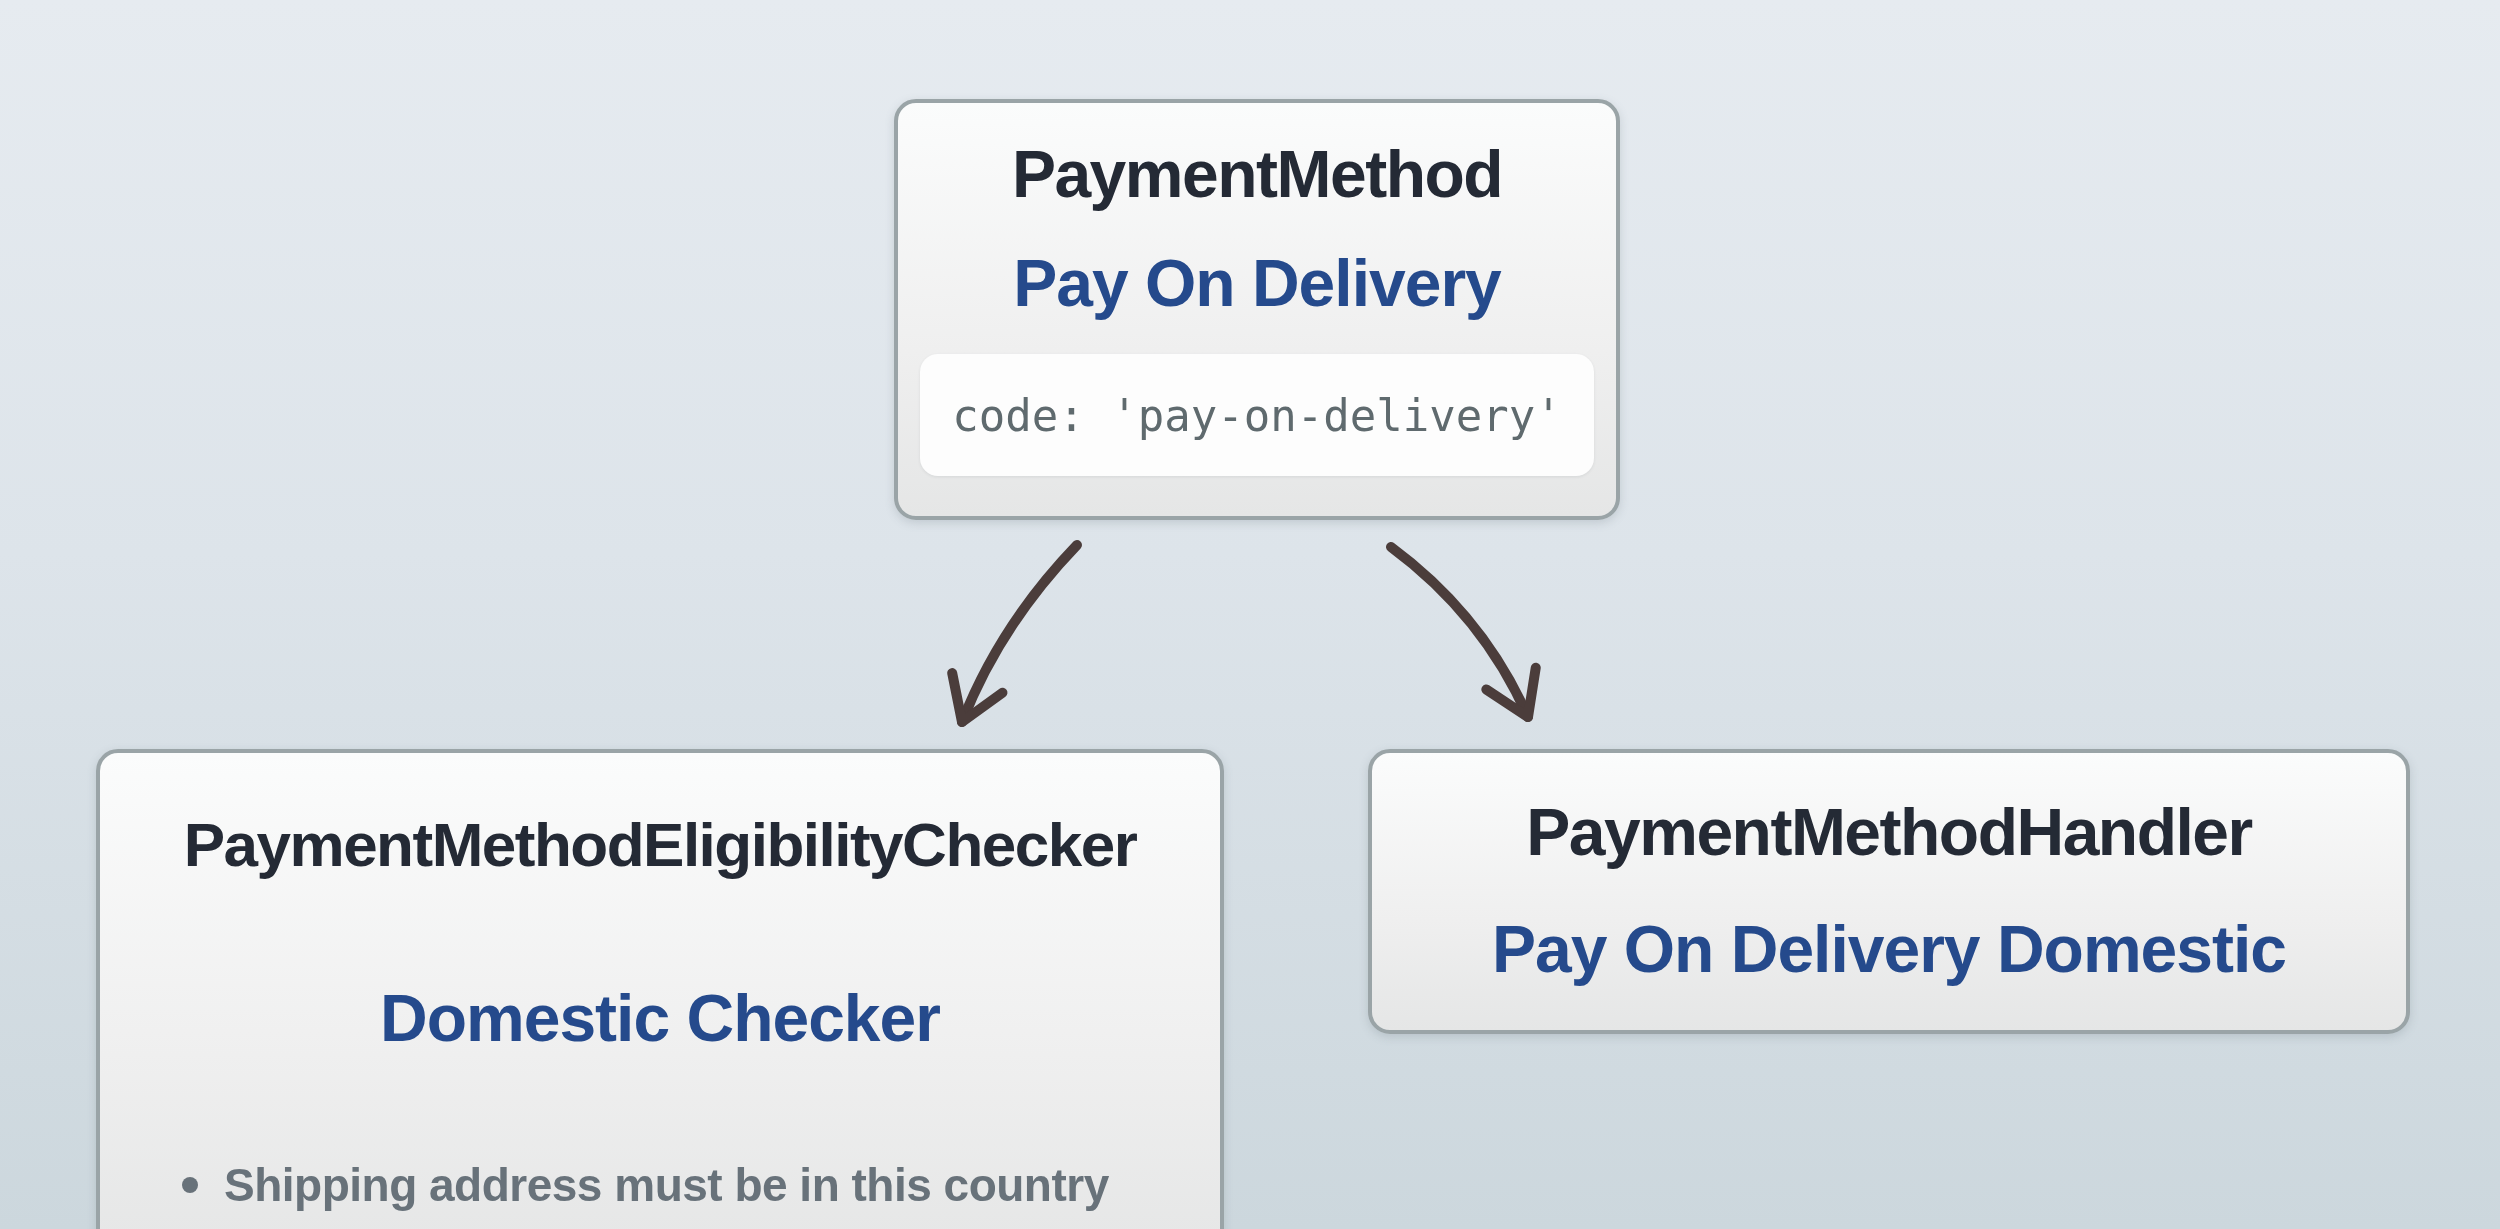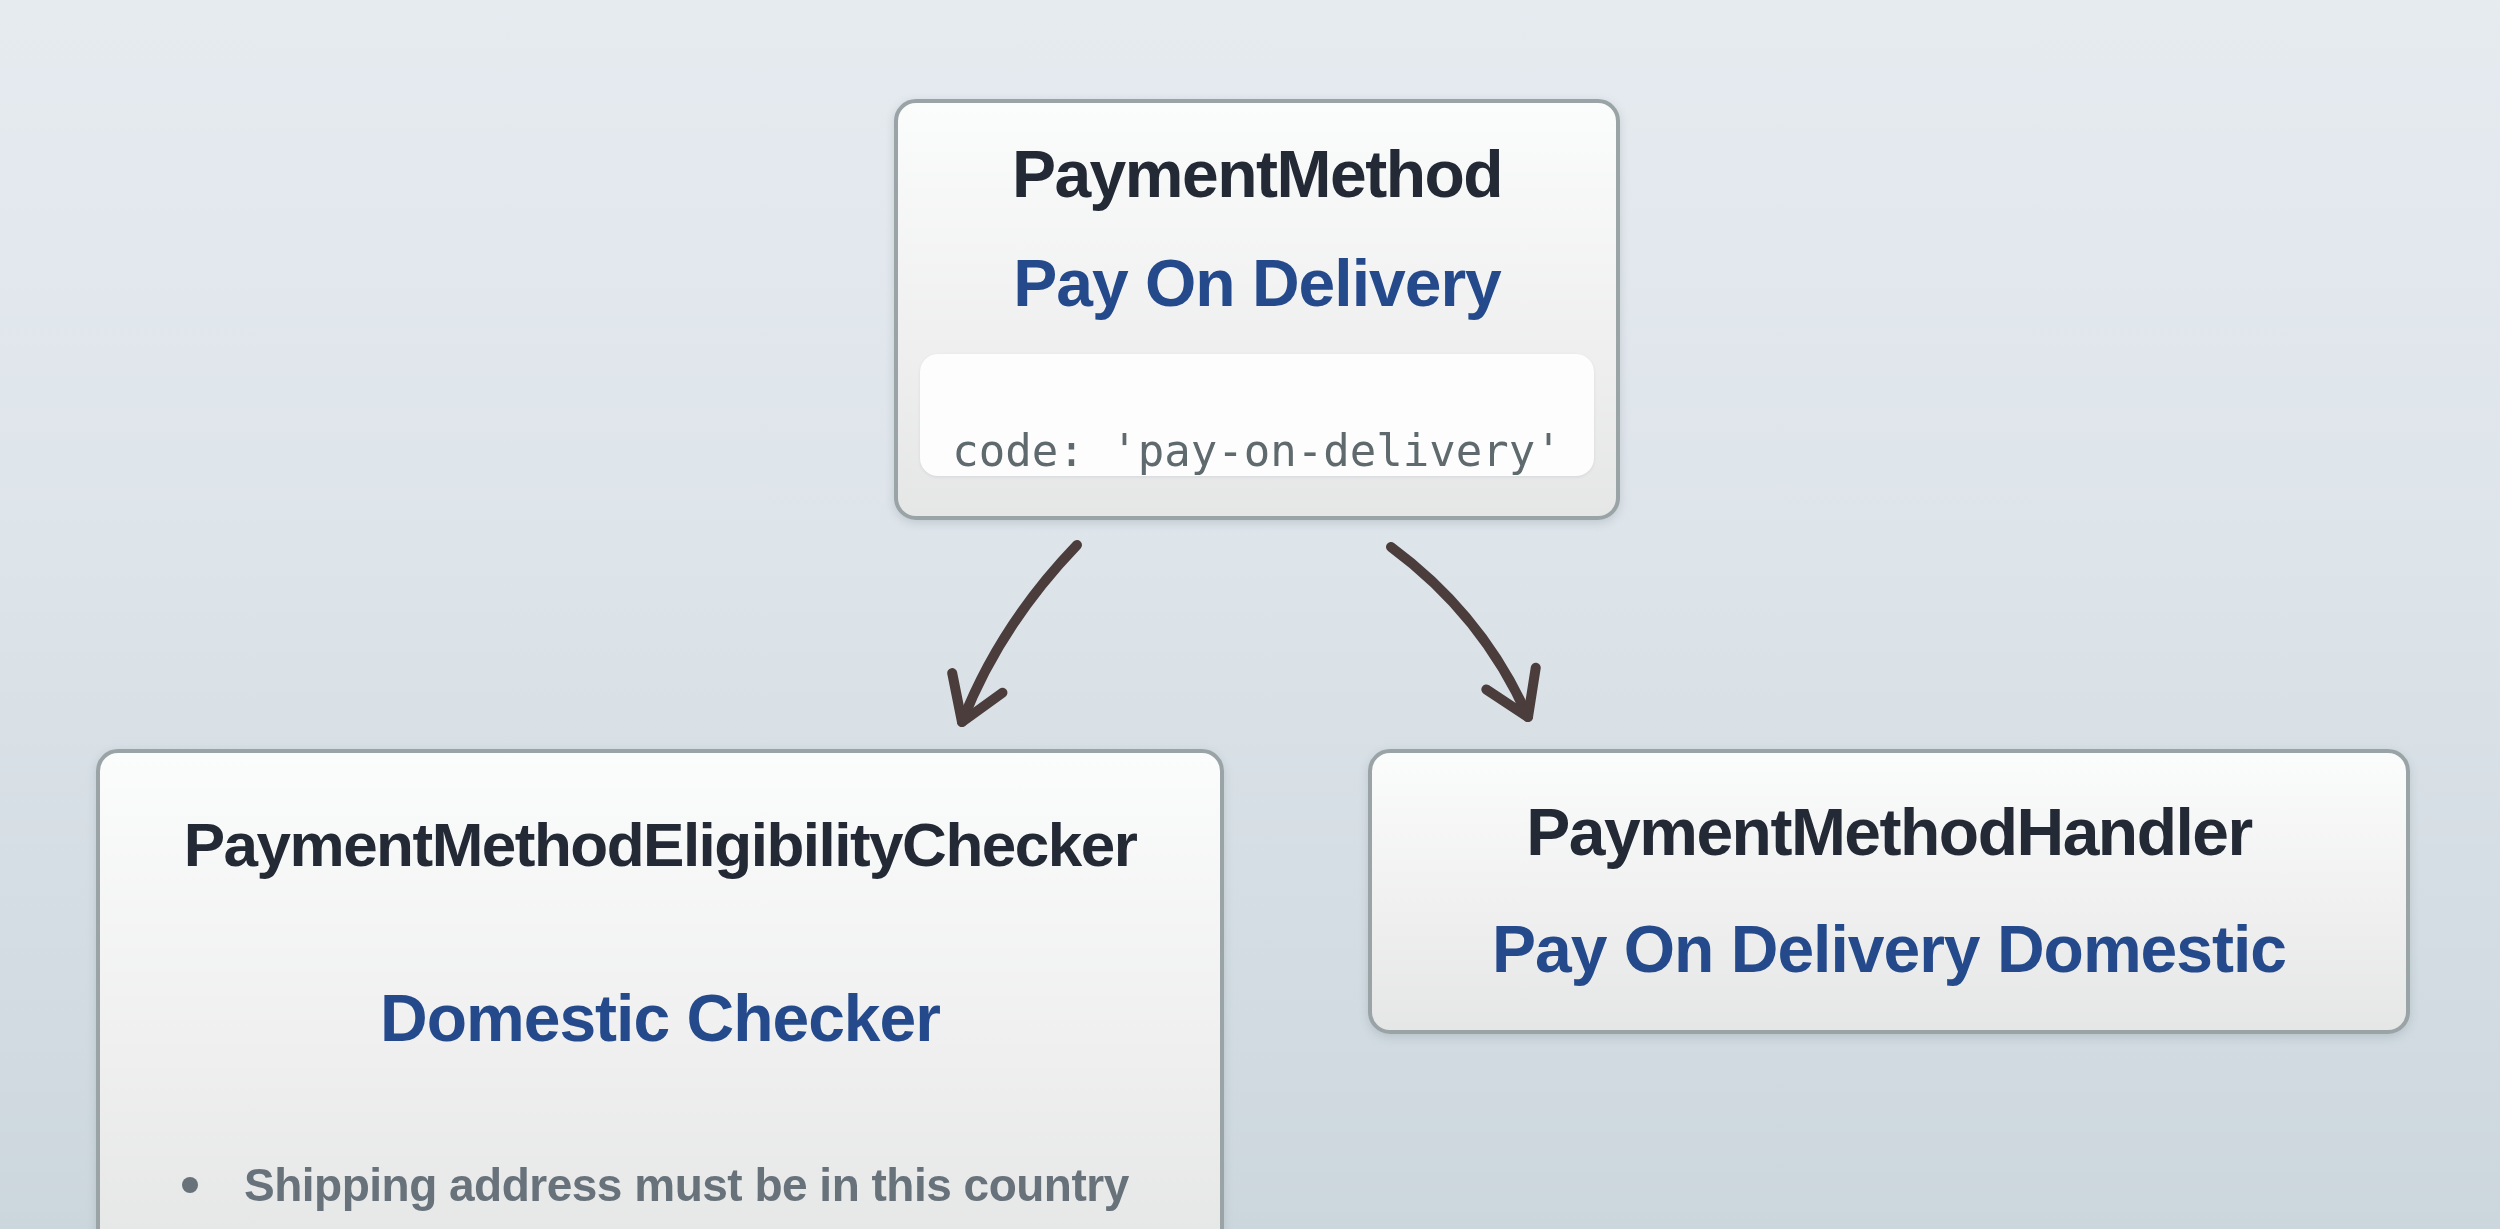--- a/index.html
+++ b/index.html
@@ -64,21 +64,21 @@
     left: 894px; top: 99px;
     width: 726px; height: 421px;
     padding: 34px 24px 40px;
   }
   .code-pill {
     width: 674px;
     height: 122px;
     background: var(--code-bg);
     border-radius: 18px;
     display: flex;
-    align-items: flex-end;
+    align-items: center;
     justify-content: center;
     box-shadow: 0 1px 3px rgba(60, 70, 80, 0.10);
   }
   .code-text {
     font-family: "DejaVu Sans Mono", monospace;
     font-size: 44px;
     color: var(--code-text);
     white-space: nowrap;
   }
   
@@ -91,21 +91,21 @@
     font-size: 62px;
   }
   .bullet-list {
     list-style: none;
     align-self: flex-start;
     margin-left: 52px;
   }
   .bullet-item {
     display: flex;
     align-items: center;
-    gap: 46px;
+    gap: 26px;
   }
   .bullet-dot {
     width: 16px;
     height: 16px;
     border-radius: 50%;
     background: var(--muted-gray);
     flex: 0 0 auto;
   }
   .bullet-text {
     font-size: 46px;

